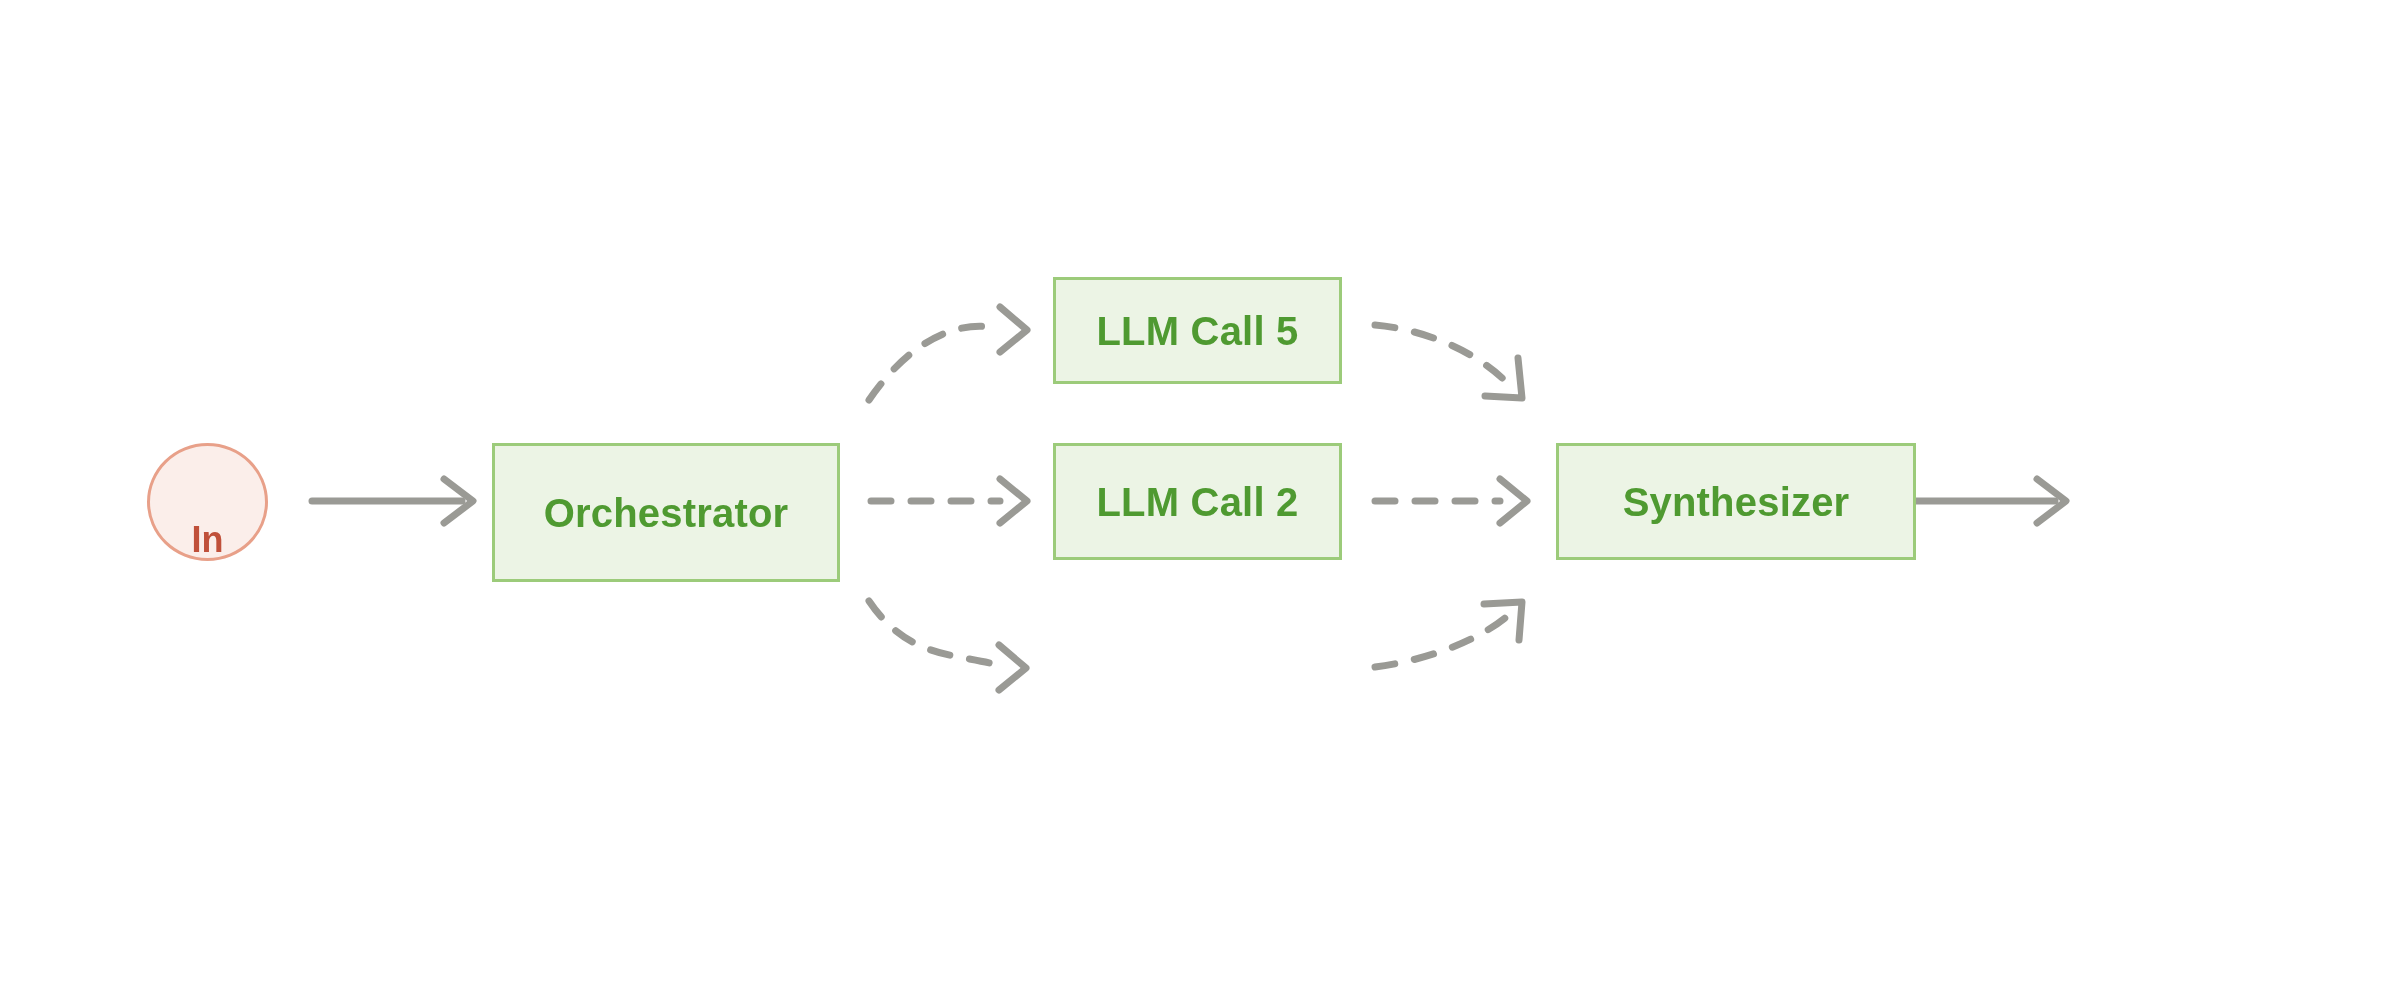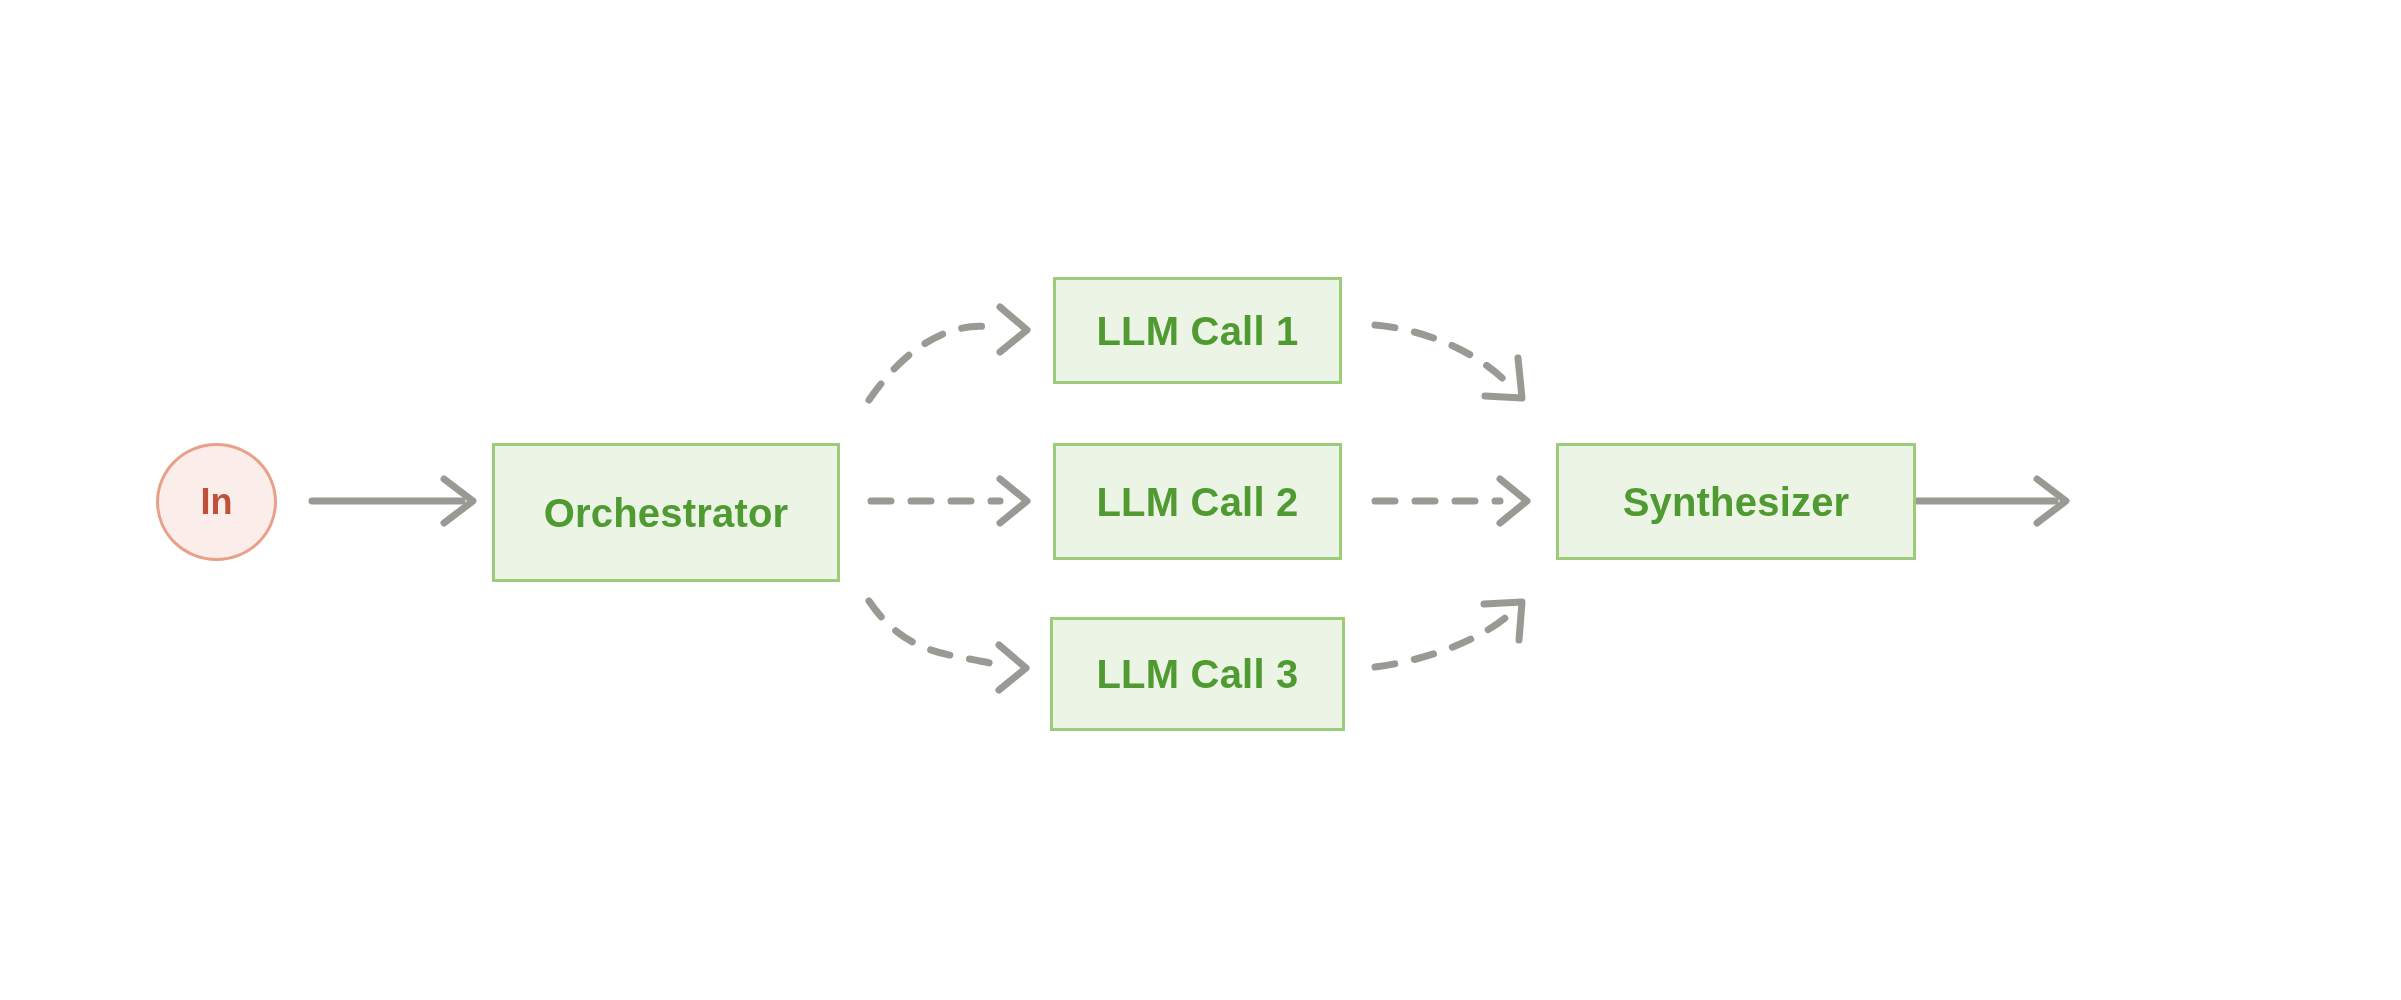--- a/index.html
+++ b/index.html
@@ -109,38 +109,35 @@
       </g>
 
       <g>
         <path d="M 1905 501 L 2055 501"></path>
         <path d="M 2037 479 L 2066 501 L 2037 523"></path>
       </g>
 
     </g>
   </svg>
 
-  <div class="node node-terminal node-in" style="left:156px; top:443px; width:121px; height:118px;">
+  <div class="node node-terminal node-in" style="left:147px; top:443px; width:121px; height:118px;align-items:flex-end;">
     <span class="node-label">In</span>
   </div>
 
   <div class="node node-process" style="left:492px; top:443px; width:348px; height:139px;">
     <span class="node-label">Orchestrator</span>
   </div>
 
   <div class="node node-process" style="left:1053px; top:277px; width:289px; height:107px;">
-    <span class="node-label">LLM Call 1</span>
+    <span class="node-label">LLM Call 5</span>
   </div>
 
   <div class="node node-process" style="left:1053px; top:443px; width:289px; height:117px;">
     <span class="node-label">LLM Call 2</span>
   </div>
 
-  <div class="node node-process" style="left:1050px; top:617px; width:295px; height:114px;">
-    <span class="node-label">LLM Call 3</span>
-  </div>
 
   <div class="node node-process" style="left:1556px; top:443px; width:360px; height:117px;">
     <span class="node-label">Synthesizer</span>
   </div>
 
 
 </div>
 
 </body></html>

